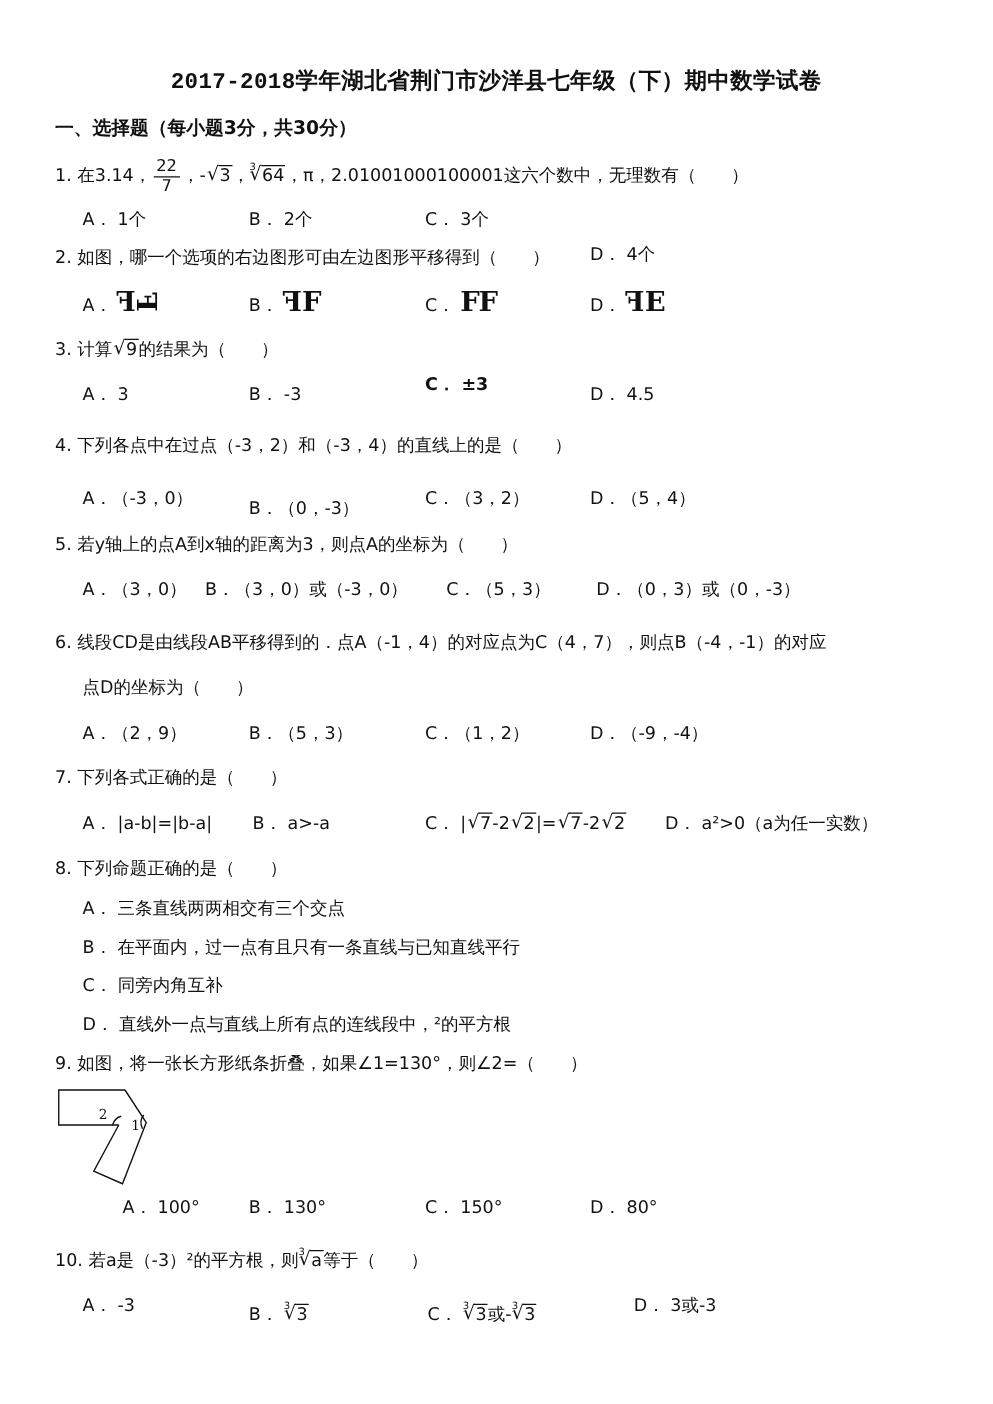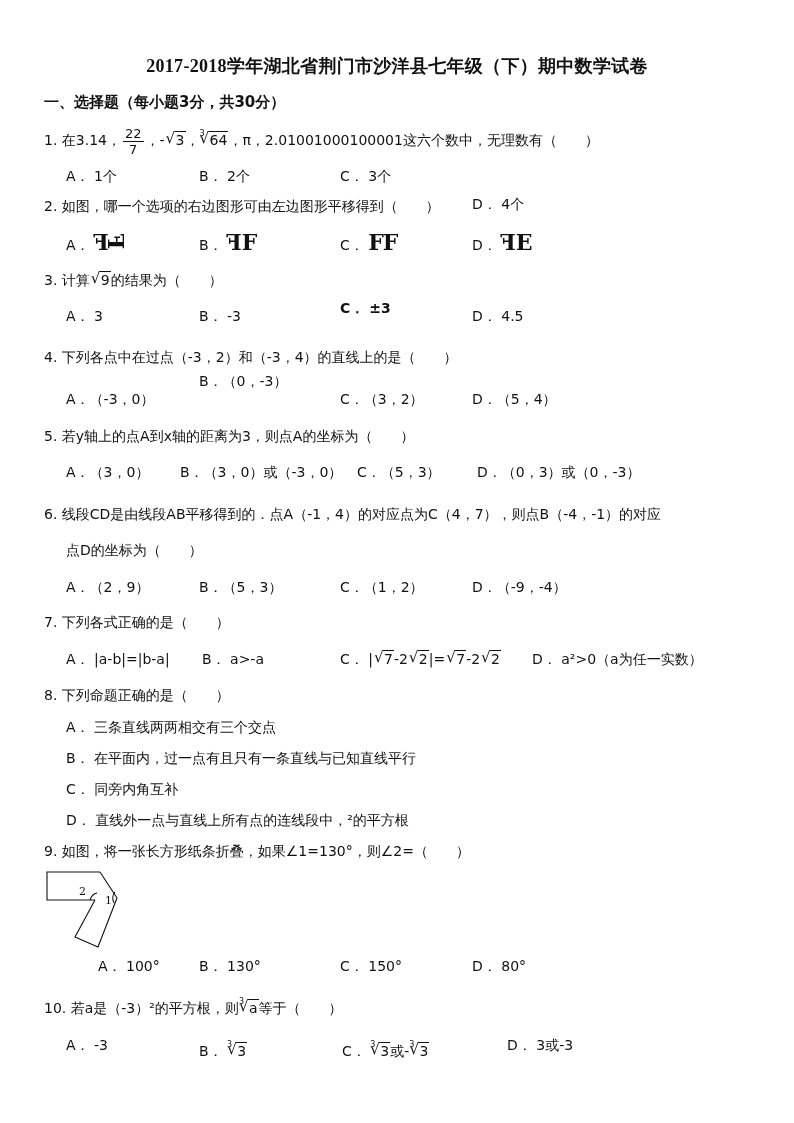--- a/index.html
+++ b/index.html
@@ -4,21 +4,21 @@
 <style>
   html, body { margin: 0; padding: 0; background: #ffffff; }
   body {
     width: 794px; height: 1123px; position: relative; overflow: hidden;
     font-family: "DejaVu Sans", "Liberation Sans", sans-serif;
     color: #111111; font-size: 14px;
   }
   .abs { position: absolute; white-space: nowrap; line-height: 20px; }
   .title {
     left: 0; width: 794px; top: 56px; text-align: center;
-    font-family: Liberation Serif, serif;
+    font-family: Liberation Mono, monospace;
     font-weight: bold; font-size: 18px; letter-spacing: 0.3px;
   }
   .section { left: 44px; top: 92px; font-weight: bold; font-size: 15px; }
   .q { left: 44px; font-size: 14px; }
   .opt { font-size: 14px; }
   .sqrt { display: inline-block; position: relative; padding-left: 9px; margin-left: 1px; }
   .sqrt .rad-sign { position: absolute; left: 0; top: -2px; font-size: 15px; }
   .sqrt .rad-body { border-top: 1px solid #111; padding: 0 1px; line-height: 16px; display: inline-block; }
   .cbrt-idx { font-size: 8px; vertical-align: 9px; margin-right: -6px; }
   .frac { display: inline-block; vertical-align: middle; text-align: center; font-size: 13px; line-height: 15px; margin: 0 2px; }
@@ -69,29 +69,29 @@
 </div>
 <div class="abs opt" style="top:306px; left:66px;"><span>A．</span> <span>3</span></div>
 <div class="abs opt" style="top:306px; left:199px;"><span>B．</span> <span>-3</span></div>
 <div class="abs opt" style="top:298px; left:340px;font-weight:bold;"><span>C．</span> <span>±3</span></div>
 <div class="abs opt" style="top:306px; left:472px;"><span>D．</span> <span>4.5</span></div>
 
 <div class="abs q" style="top:347px;">
   <span>4.</span> <span>下列各点中在过点（-3，2）和（-3，4）的直线上的是（　　）</span>
 </div>
 <div class="abs opt" style="top:389px; left:66px;"><span>A．</span><span>（-3，0）</span></div>
-<div class="abs opt" style="top:371px; left:199px;"><span>B．</span><span>（0，-3）</span></div>
+<div class="abs opt" style="top:397px; left:199px;"><span>B．</span><span>（0，-3）</span></div>
 <div class="abs opt" style="top:389px; left:340px;"><span>C．</span><span>（3，2）</span></div>
 <div class="abs opt" style="top:389px; left:472px;"><span>D．</span><span>（5，4）</span></div>
 
 <div class="abs q" style="top:426px;">
   <span>5.</span> <span>若y轴上的点A到x轴的距离为3，则点A的坐标为（　　）</span>
 </div>
 <div class="abs opt" style="top:462px; left:66px;"><span>A．</span><span>（3，0）</span></div>
-<div class="abs opt" style="top:462px; left:180px;text-align:right;"><span>B．</span><span>（3，0）或（-3，0）</span></div>
+<div class="abs opt" style="top:462px; left:164px;text-align:right;"><span>B．</span><span>（3，0）或（-3，0）</span></div>
 <div class="abs opt" style="top:462px; left:357px;"><span>C．</span><span>（5，3）</span></div>
 <div class="abs opt" style="top:462px; left:477px;"><span>D．</span><span>（0，3）或（0，-3）</span></div>
 
 <div class="abs q" style="top:504px;">
   <span>6.</span> <span>线段CD是由线段AB平移得到的．点A（-1，4）的对应点为C（4，7），则点B（-4，-1）的对应</span>
 </div>
 <div class="abs q" style="top:540px; left:66px;">点D的坐标为（　　）</div>
 <div class="abs opt" style="top:577px; left:66px;"><span>A．</span><span>（2，9）</span></div>
 <div class="abs opt" style="top:577px; left:199px;"><span>B．</span><span>（5，3）</span></div>
 <div class="abs opt" style="top:577px; left:340px;"><span>C．</span><span>（1，2）</span></div>

